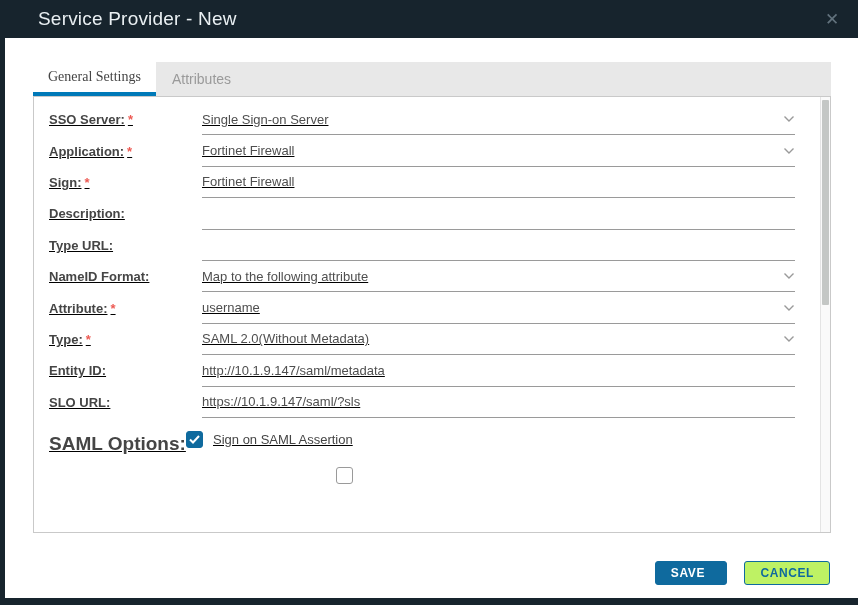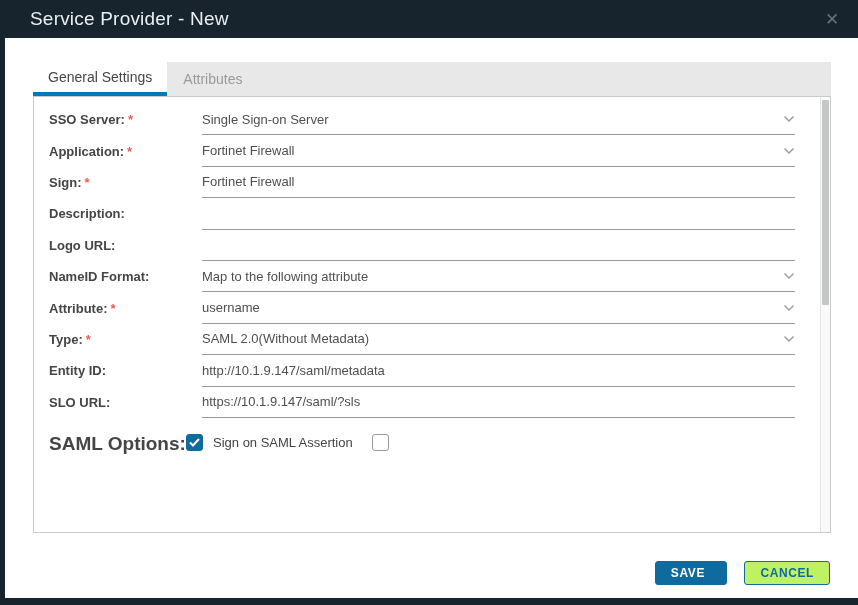--- a/index.html
+++ b/index.html
@@ -11,21 +11,21 @@
     overflow:hidden;
   }
 
   
   .modal-header {
     position:absolute; top:0; left:0; right:0; height:38px;
     background:var(--c-header_bg, #17242d);
     display:flex; align-items:center;
   }
   .modal-title {
-    margin-left:30px; font-size:19px; font-weight:400;
+    margin-left:38px; font-size:19px; font-weight:400;
     color:#e9eff2; letter-spacing:.2px;
   }
   .close-btn {
     position:absolute; right:14px; top:7px; width:24px; height:24px;
     display:flex; align-items:center; justify-content:center;
     color:#62727d; font-size:17px; font-weight:300; cursor:pointer;
     background:transparent; border:none;
   }
 
   
@@ -40,27 +40,28 @@
   }
   .tab {
     display:flex; align-items:center; padding:0 16px;
     font-size:14px; color:var(--c-muted_text, #9a9a9a);
     cursor:pointer; border:none; background:transparent;
   }
   .tab.active {
     background:#fff; color:var(--c-label_text, #454545);
     border-bottom:4px solid var(--c-accent_tab, #0079b8);
     padding:0 15px;
+    font-family:Liberation Serif, serif;
   }
 
   
   .scroll-area {
     position:relative; height:437px;
     border:1px solid var(--c-border, #c9c9c9);
-    background:#fff; overflow:hidden;
+    background:#fff; overflow:hidden;text-decoration:underline;
   }
   .form-rows { padding:7px 24px 0 15px; margin-right:11px; }
 
   .field-row { display:flex; align-items:center; height:31.4px; }
   .field-label {
     width:137px; flex:none; font-size:13px; font-weight:700;
     color:var(--c-label_text, #454545);
   }
   .required-asterisk { color:var(--c-required_asterisk, #ed5a53); margin-left:3px; font-weight:700; }
   .field-control {
@@ -74,21 +75,21 @@
     padding:0; height:20px;
   }
   .chevron { flex:none; margin-left:8px; display:flex; align-items:center; }
 
   
   .saml-options-row { display:flex; margin-top:13px; padding:0 24px 0 15px; }
   .saml-options-label {
     width:137px; flex:none; font-size:19px; font-weight:700;
     color:var(--c-label_text, #454545); padding-top:2px;
   }
-  .checkbox-col { display:flex; flex-direction:row; gap:19px; }
+  .checkbox-col { display:flex; flex-direction:column; gap:19px;align-items:flex-end; }
   .checkbox-row { display:flex; align-items:center; cursor:pointer; }
   .checkbox {
     width:17px; height:17px; border-radius:3px; flex:none;
     border:1px solid var(--c-underline, #9a9a9a); background:#fff;
     display:flex; align-items:center; justify-content:center;
   }
   .checkbox-row.checked .checkbox {
     background:var(--c-primary_button, #0f6a9e);
     border-color:var(--c-primary_button, #0f6a9e);
   }
@@ -188,21 +189,21 @@
       <span class="label-text">Description:</span>
     </div>
     <div class="field-control">
       <input type="text" style="">
 
     </div>
   </div>
 
   <div class="field-row">
     <div class="field-label">
-      <span class="label-text">Logo URL:</span>
+      <span class="label-text">Type URL:</span>
     </div>
     <div class="field-control">
       <input type="text" style="">
 
     </div>
   </div>
 
   <div class="field-row">
     <div class="field-label">
       <span class="label-text">NameID Format:</span>

